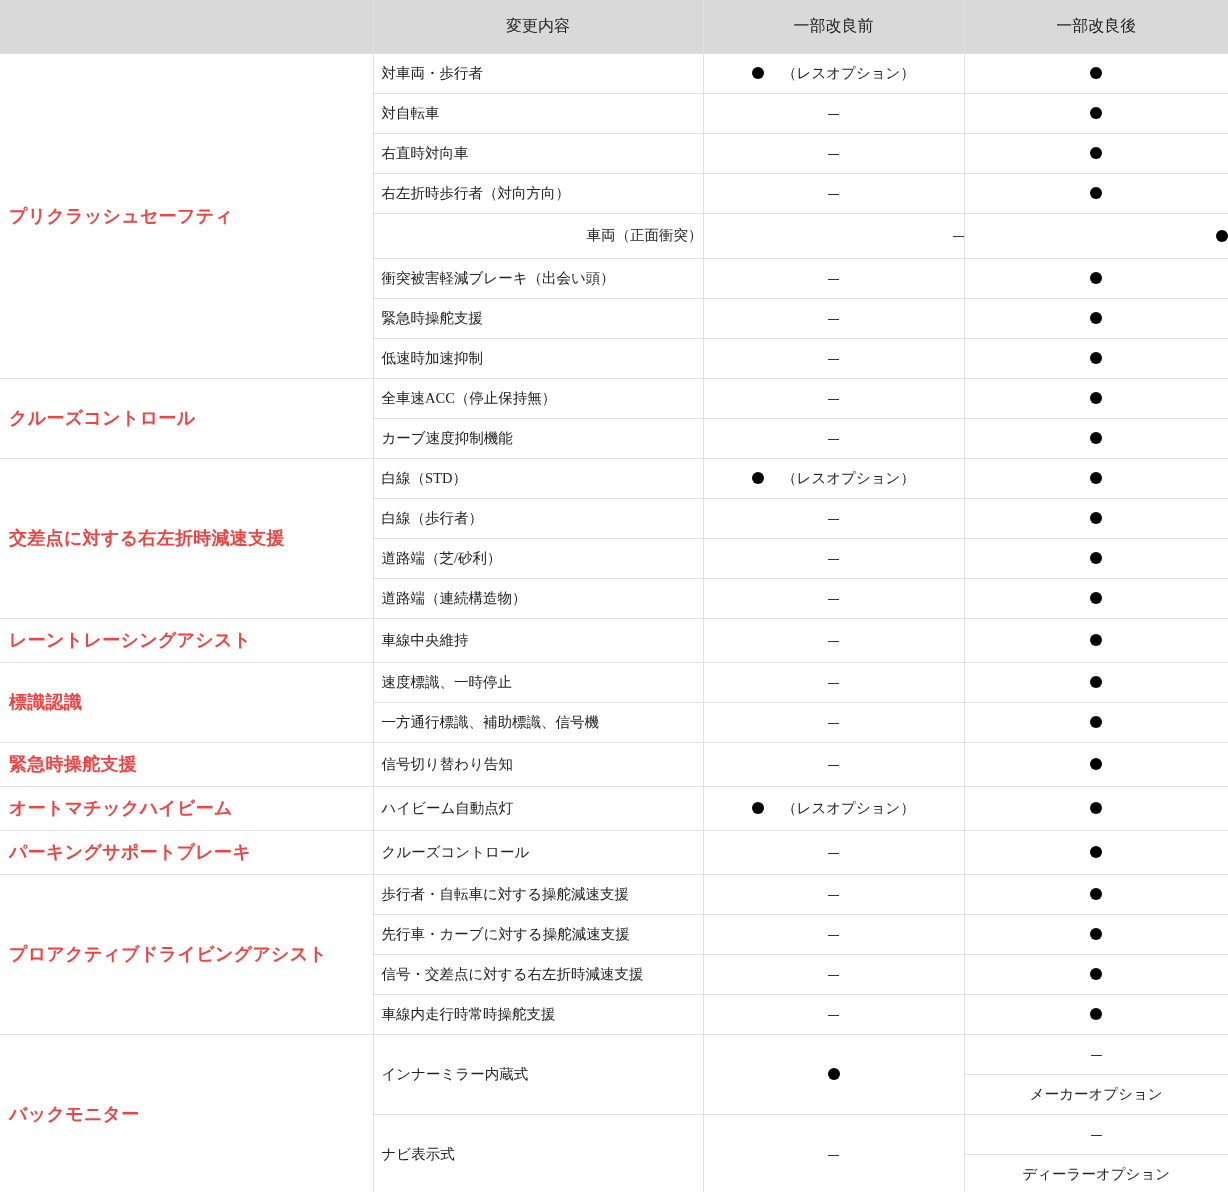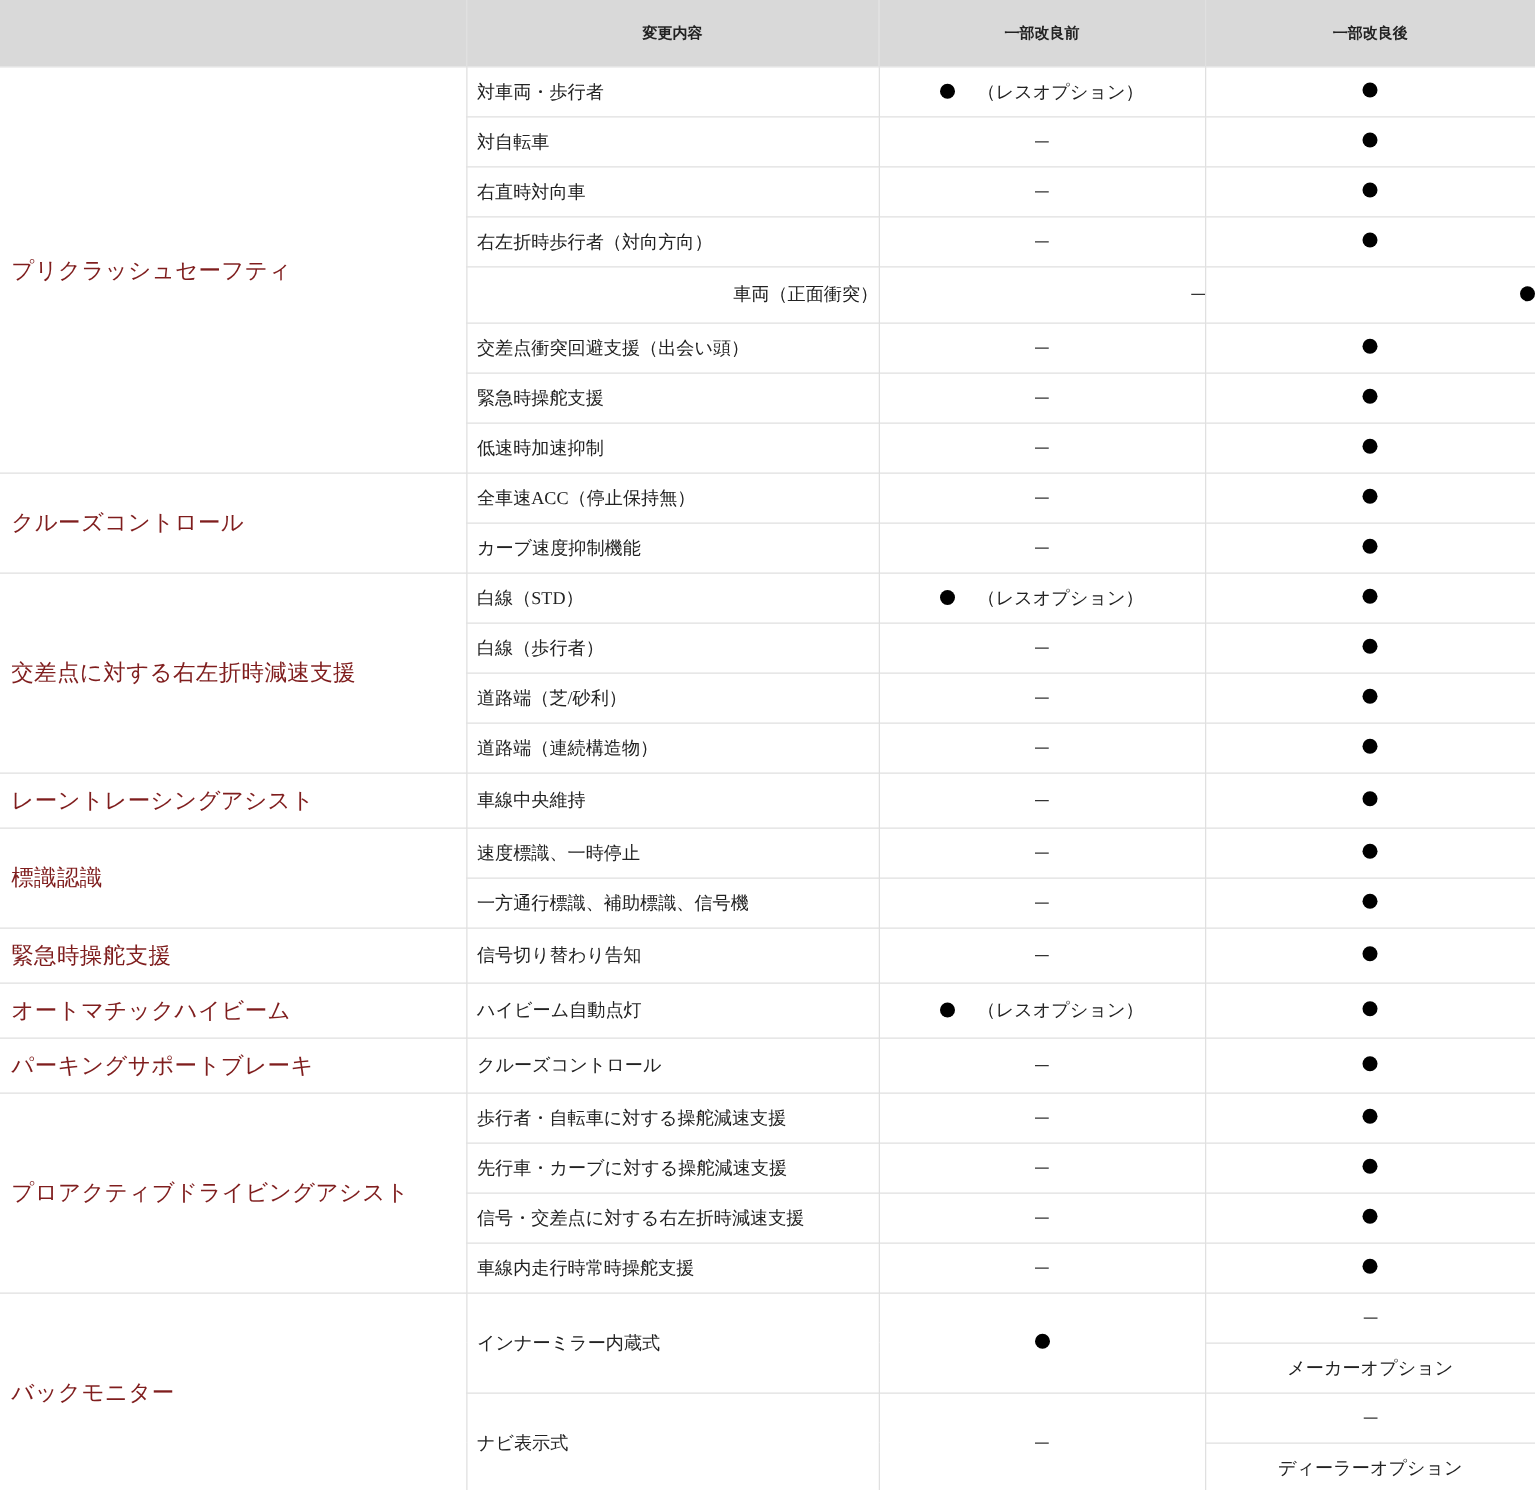--- a/index.html
+++ b/index.html
@@ -17,33 +17,33 @@
     table.spec th, table.spec td {
       border: 1px solid #e0e0e0;
       vertical-align: middle;
     }
     table.spec tr:first-child th { border-top: none; }
     table.spec th:first-child, table.spec td.cat { border-left: none; }
     table.spec th:last-child, table.spec td.after { border-right: none; }
     thead th {
       background: #d9d9d9;
       height: 53px;
-      font-weight: bold;
-      font-size: 12px;
+      font-weight: normal;
+      font-size: 16px;
       color: #222;
       text-align: center;
       border-bottom: 2px solid #e6e6e6;
       border-left: 1px solid #e8e8e8;
       border-right: 1px solid #e8e8e8;
     }
     td.cat {
-      font-weight: normal;
+      font-weight: bold;
       font-size: 18px;
       padding-left: 9px;
-      color: #7f1d1d;
+      color: #ef4444;
       letter-spacing: 0.3px;
       margin-left: 42px;
     }
     td.item {
       font-size: 14.5px;
       padding-left: 8px;
       color: #222;
       font-family: Liberation Serif, serif;
     }
     td.before, td.after, td.sub {
@@ -110,21 +110,21 @@
       <td class="item">右左折時歩行者（対向方向）</td>
       <td class="before"><span class="dash"></span></td>
       <td class="after"><span class="dot"></span></td>
     </tr>
     <tr class="h45">
       <td class="item">車両（正面衝突）</td>
       <td class="before"><span class="dash"></span></td>
       <td class="after"><span class="dot"></span></td>
     </tr>
     <tr class="h40">
-      <td class="item">交差点衝突回避支援（出会い頭）</td>
+      <td class="item">衝突被害軽減ブレーキ（出会い頭）</td>
       <td class="before"><span class="dash"></span></td>
       <td class="after"><span class="dot"></span></td>
     </tr>
     <tr class="h40">
       <td class="item">緊急時操舵支援</td>
       <td class="before"><span class="dash"></span></td>
       <td class="after"><span class="dot"></span></td>
     </tr>
     <tr class="h40">
       <td class="item">低速時加速抑制</td>

